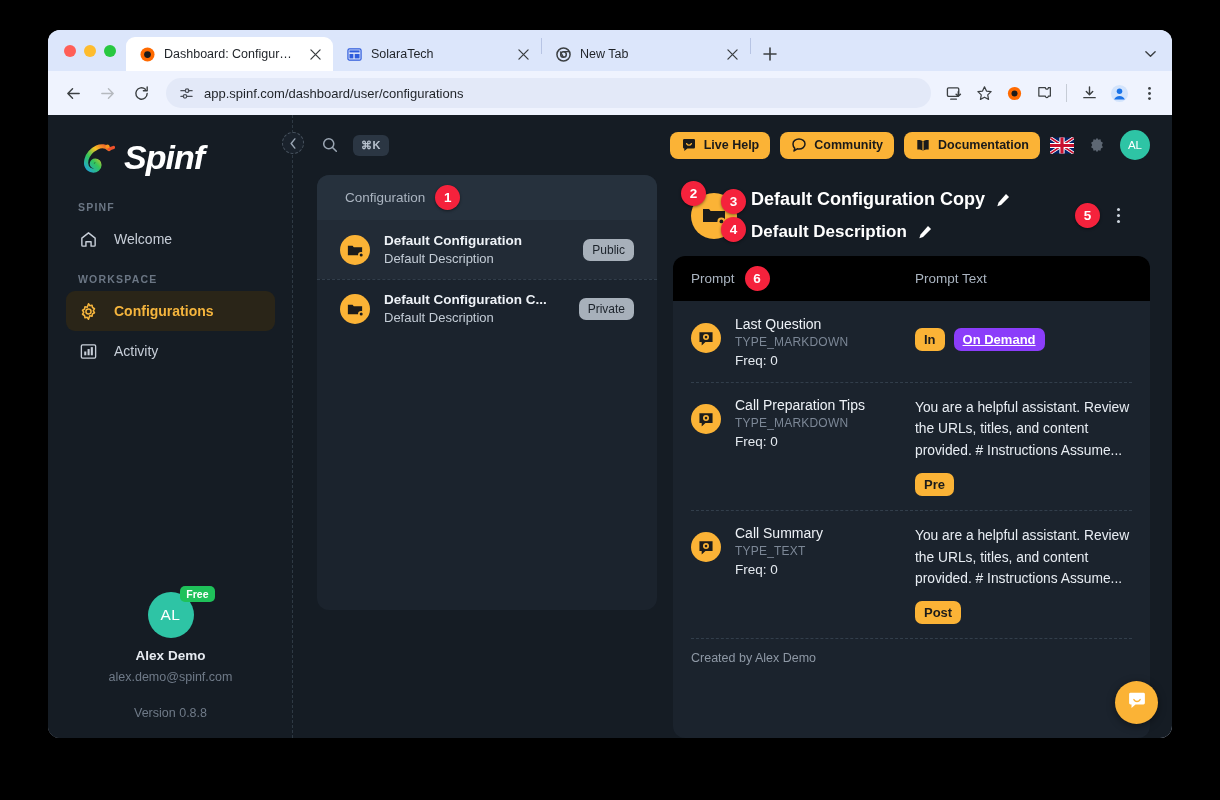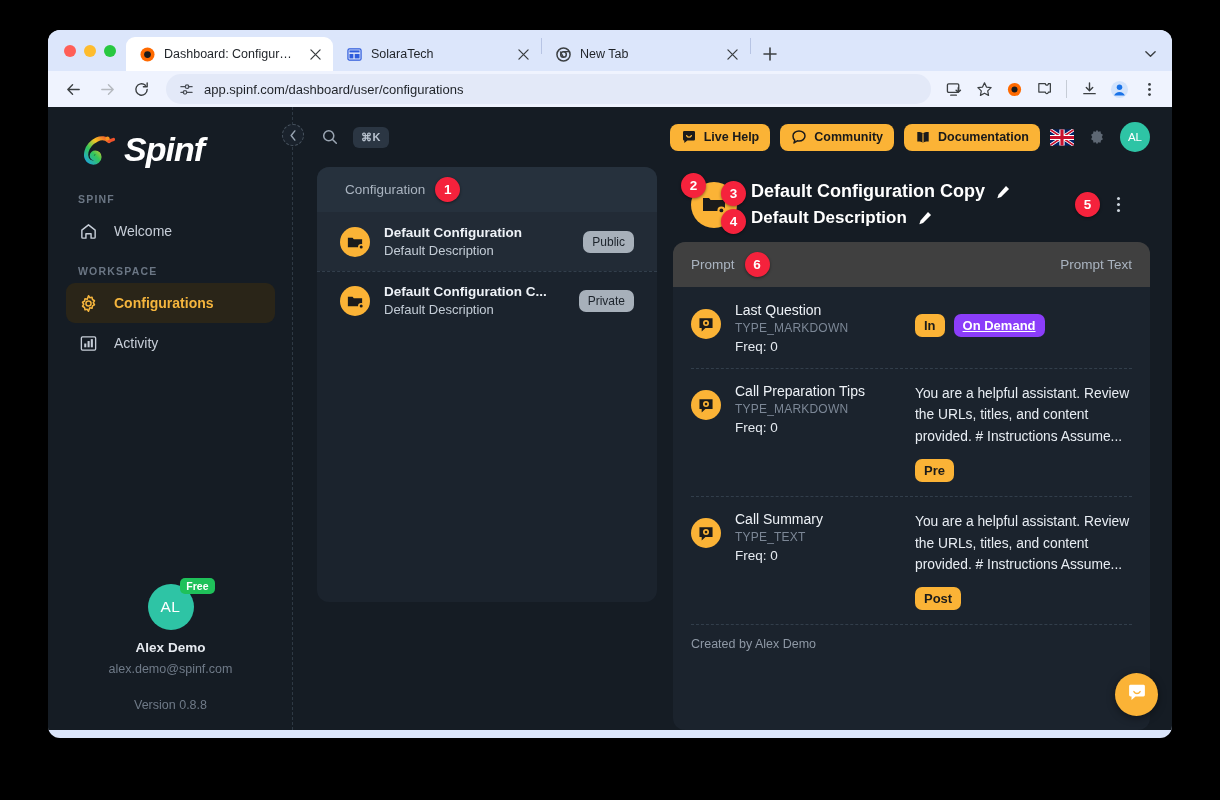--- a/index.html
+++ b/index.html
@@ -52,21 +52,21 @@
   .tab.inactive { width: 208px; }
   .tab-favicon { width: 16px; height: 16px; flex: none; display: flex; align-items: center; justify-content: center; }
   .tab-title { flex: 1; white-space: nowrap; overflow: hidden; text-overflow: ellipsis; font-size: 12.5px; }
   .tab-close { width: 16px; height: 16px; flex: none; color: #5f6368; display:flex; align-items:center; justify-content:center; }
   .tab-sep { width: 1px; height: 16px; background: #b7c4e4; align-self: center; margin-bottom: 9px; }
   #new-tab-button { width: 26px; height: 26px; margin: 0 0 4px 6px; display:flex; align-items:center; justify-content:center; color:#3c4043; }
   #tabstrip-chevron { position: absolute; right: 10px; bottom: 6px; width: 24px; height: 24px; display:flex; align-items:center; justify-content:center; color:#3c4043; }
 
   
   #browser-toolbar {
-    height: 36px;
+    height: 44px;
     background: #eff3fe;
     display: flex;
     align-items: center;
     padding: 0 10px;
     gap: 4px;
   }
   .nav-btn { width: 30px; height: 30px; display:flex; align-items:center; justify-content:center; color:#3c4043; border-radius:50%; }
   .nav-btn.disabled { color: #b5b9bf; }
   #omnibox {
     flex: 1;
@@ -203,36 +203,36 @@
     border-radius: 7px; padding: 4px 9px; flex: none;
   }
 
   
   #detail-panel { flex: 1; min-width: 0; display: flex; flex-direction: column; }
   #detail-header { display: flex; align-items: center; gap: 14px; padding: 14px 14px 14px 18px; position: relative; }
   #detail-avatar {
     width: 46px; height: 46px; border-radius: 50%; background: #fbb336;
     display: flex; align-items: center; justify-content: center; flex: none;
   }
-  #detail-titles { display: flex; flex-direction: column; gap: 6px; }
+  #detail-titles { display: flex; flex-direction: column; gap: 12px; }
   .detail-title-line { display: flex; align-items: center; gap: 10px; }
   #detail-title { font-size: 18px; font-weight: 700; color: #fff; }
   #detail-subtitle { font-size: 17px; font-weight: 700; color: #fff; }
   .edit-pencil { width: 16px; height: 16px; color: #fff; display:flex; align-items:center; justify-content:center; }
   #detail-actions { margin-left: auto; display: flex; align-items: center; gap: 8px; padding-right: 8px; }
   #kebab-btn { width: 20px; height: 26px; display: flex; flex-direction: column; align-items: center; justify-content: center; gap: 3px; }
   #kebab-btn i { width: 3px; height: 3px; border-radius: 50%; background: #cdd5de; display: block; }
 
   #prompt-card {
     flex: 1; background: #1b232d; border-radius: 12px; overflow: hidden;
     display: flex; flex-direction: column; min-height: 0;
   }
   #prompt-head {
-    height: 45px; background: #404040; display: flex; align-items: center;
-    padding: 0 18px; font-size: 13.5px; color: #aab4c0; flex: none; justify-content: space-between;
+    height: 45px; background: #000000; display: flex; align-items: center;
+    padding: 0 18px; font-size: 13.5px; color: #aab4c0; flex: none;
   }
   #prompt-col1 { width: 224px; display: flex; align-items: center; gap: 10px; flex: none; }
   .prompt-row {
     display: flex; padding: 15px 18px 14px; position: relative; gap: 0;
   }
   .prompt-row + .prompt-row::before,
   #prompt-footer::before {
     content: ""; position: absolute; left: 18px; right: 18px; top: 0;
     border-top: 1px dashed #323e4b;
   }

